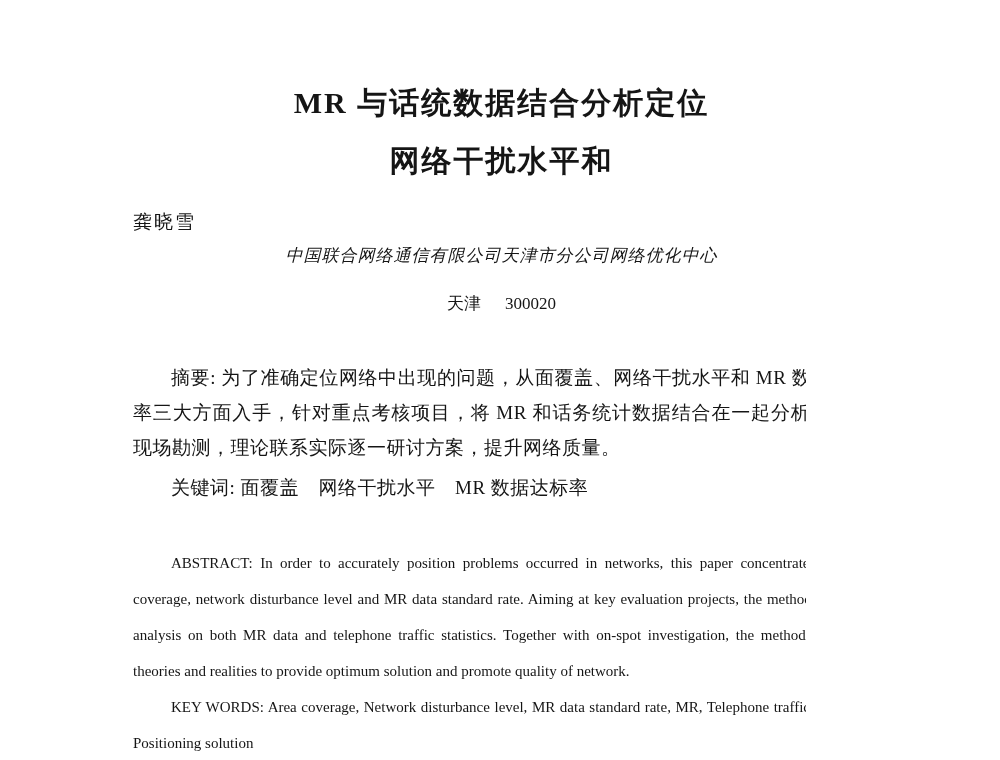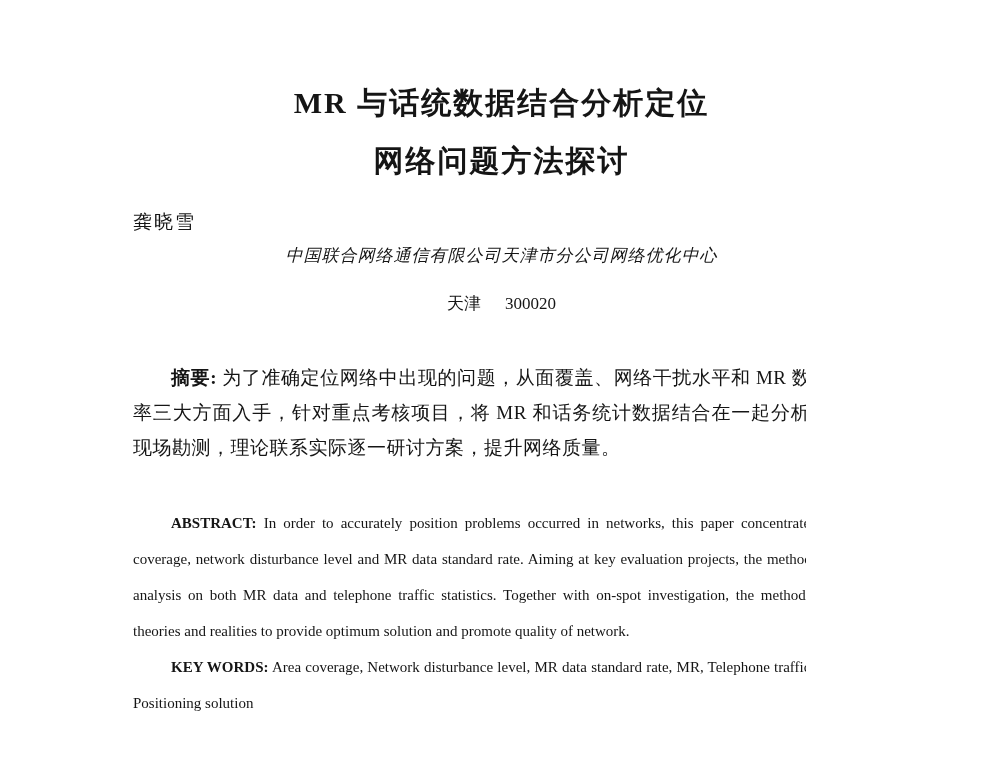--- a/index.html
+++ b/index.html
@@ -65,45 +65,49 @@
   }
   .para-en {
     font-size: 15px;
     line-height: 36px;
   }
   .indent { text-indent: 38px; }
   .abstract-cn  { margin-top: 44px; }
   .keywords-cn  { margin-top: 5px; }
   .abstract-en  { margin-top: 40px; }
   .keywords-en  { margin-top: 0; }
-  .label { font-weight: bold; }
+  .label { font-weight: normal; }
 </style>
 </head>
 <body>
 
 <div class="page">
   <div class="content">
 
     <div class="title-line first">MR 与话统数据结合分析定位</div>
 
-    <div class="title-line second">网络问题方法探讨</div>
+    <div class="title-line second">网络干扰水平和</div>
 
     <div class="author">龚晓雪</div>
 
     <div class="affiliation">中国联合网络通信有限公司天津市分公司网络优化中心</div>
 
     <div class="city-line">
       <span class="city">天津</span><span class="postcode">300020</span>
     </div>
 
     <p class="para para-cn indent abstract-cn">
       <span class="label">摘要:</span>
       <span>为了准确定位网络中出现的问题，从面覆盖、网络干扰水平和 MR 数据达标率三大方面入手，针对重点考核项目，将 MR 和话务统计数据结合在一起分析；配合现场勘测，理论联系实际逐一研讨方案，提升网络质量。</span>
     </p>
 
+    <p class="para para-cn indent keywords-cn">
+      <span class="label">关键词:</span>
+      <span>面覆盖　网络干扰水平　MR 数据达标率</span>
+    </p>
 
     <p class="para para-en indent abstract-en">
       <span class="label">ABSTRACT:</span>
       <span>In order to accurately position problems occurred in networks, this paper concentrates on area coverage, network disturbance level and MR data standard rate. Aiming at key evaluation projects, the method conducts analysis on both MR data and telephone traffic statistics. Together with on-spot investigation, the method combines theories and realities to provide optimum solution and promote quality of network.</span>
     </p>
 
     <p class="para para-en indent keywords-en">
       <span class="label">KEY WORDS:</span>
       <span>Area coverage, Network disturbance level, MR data standard rate, MR, Telephone traffic statistics, Positioning solution</span>
     </p>

